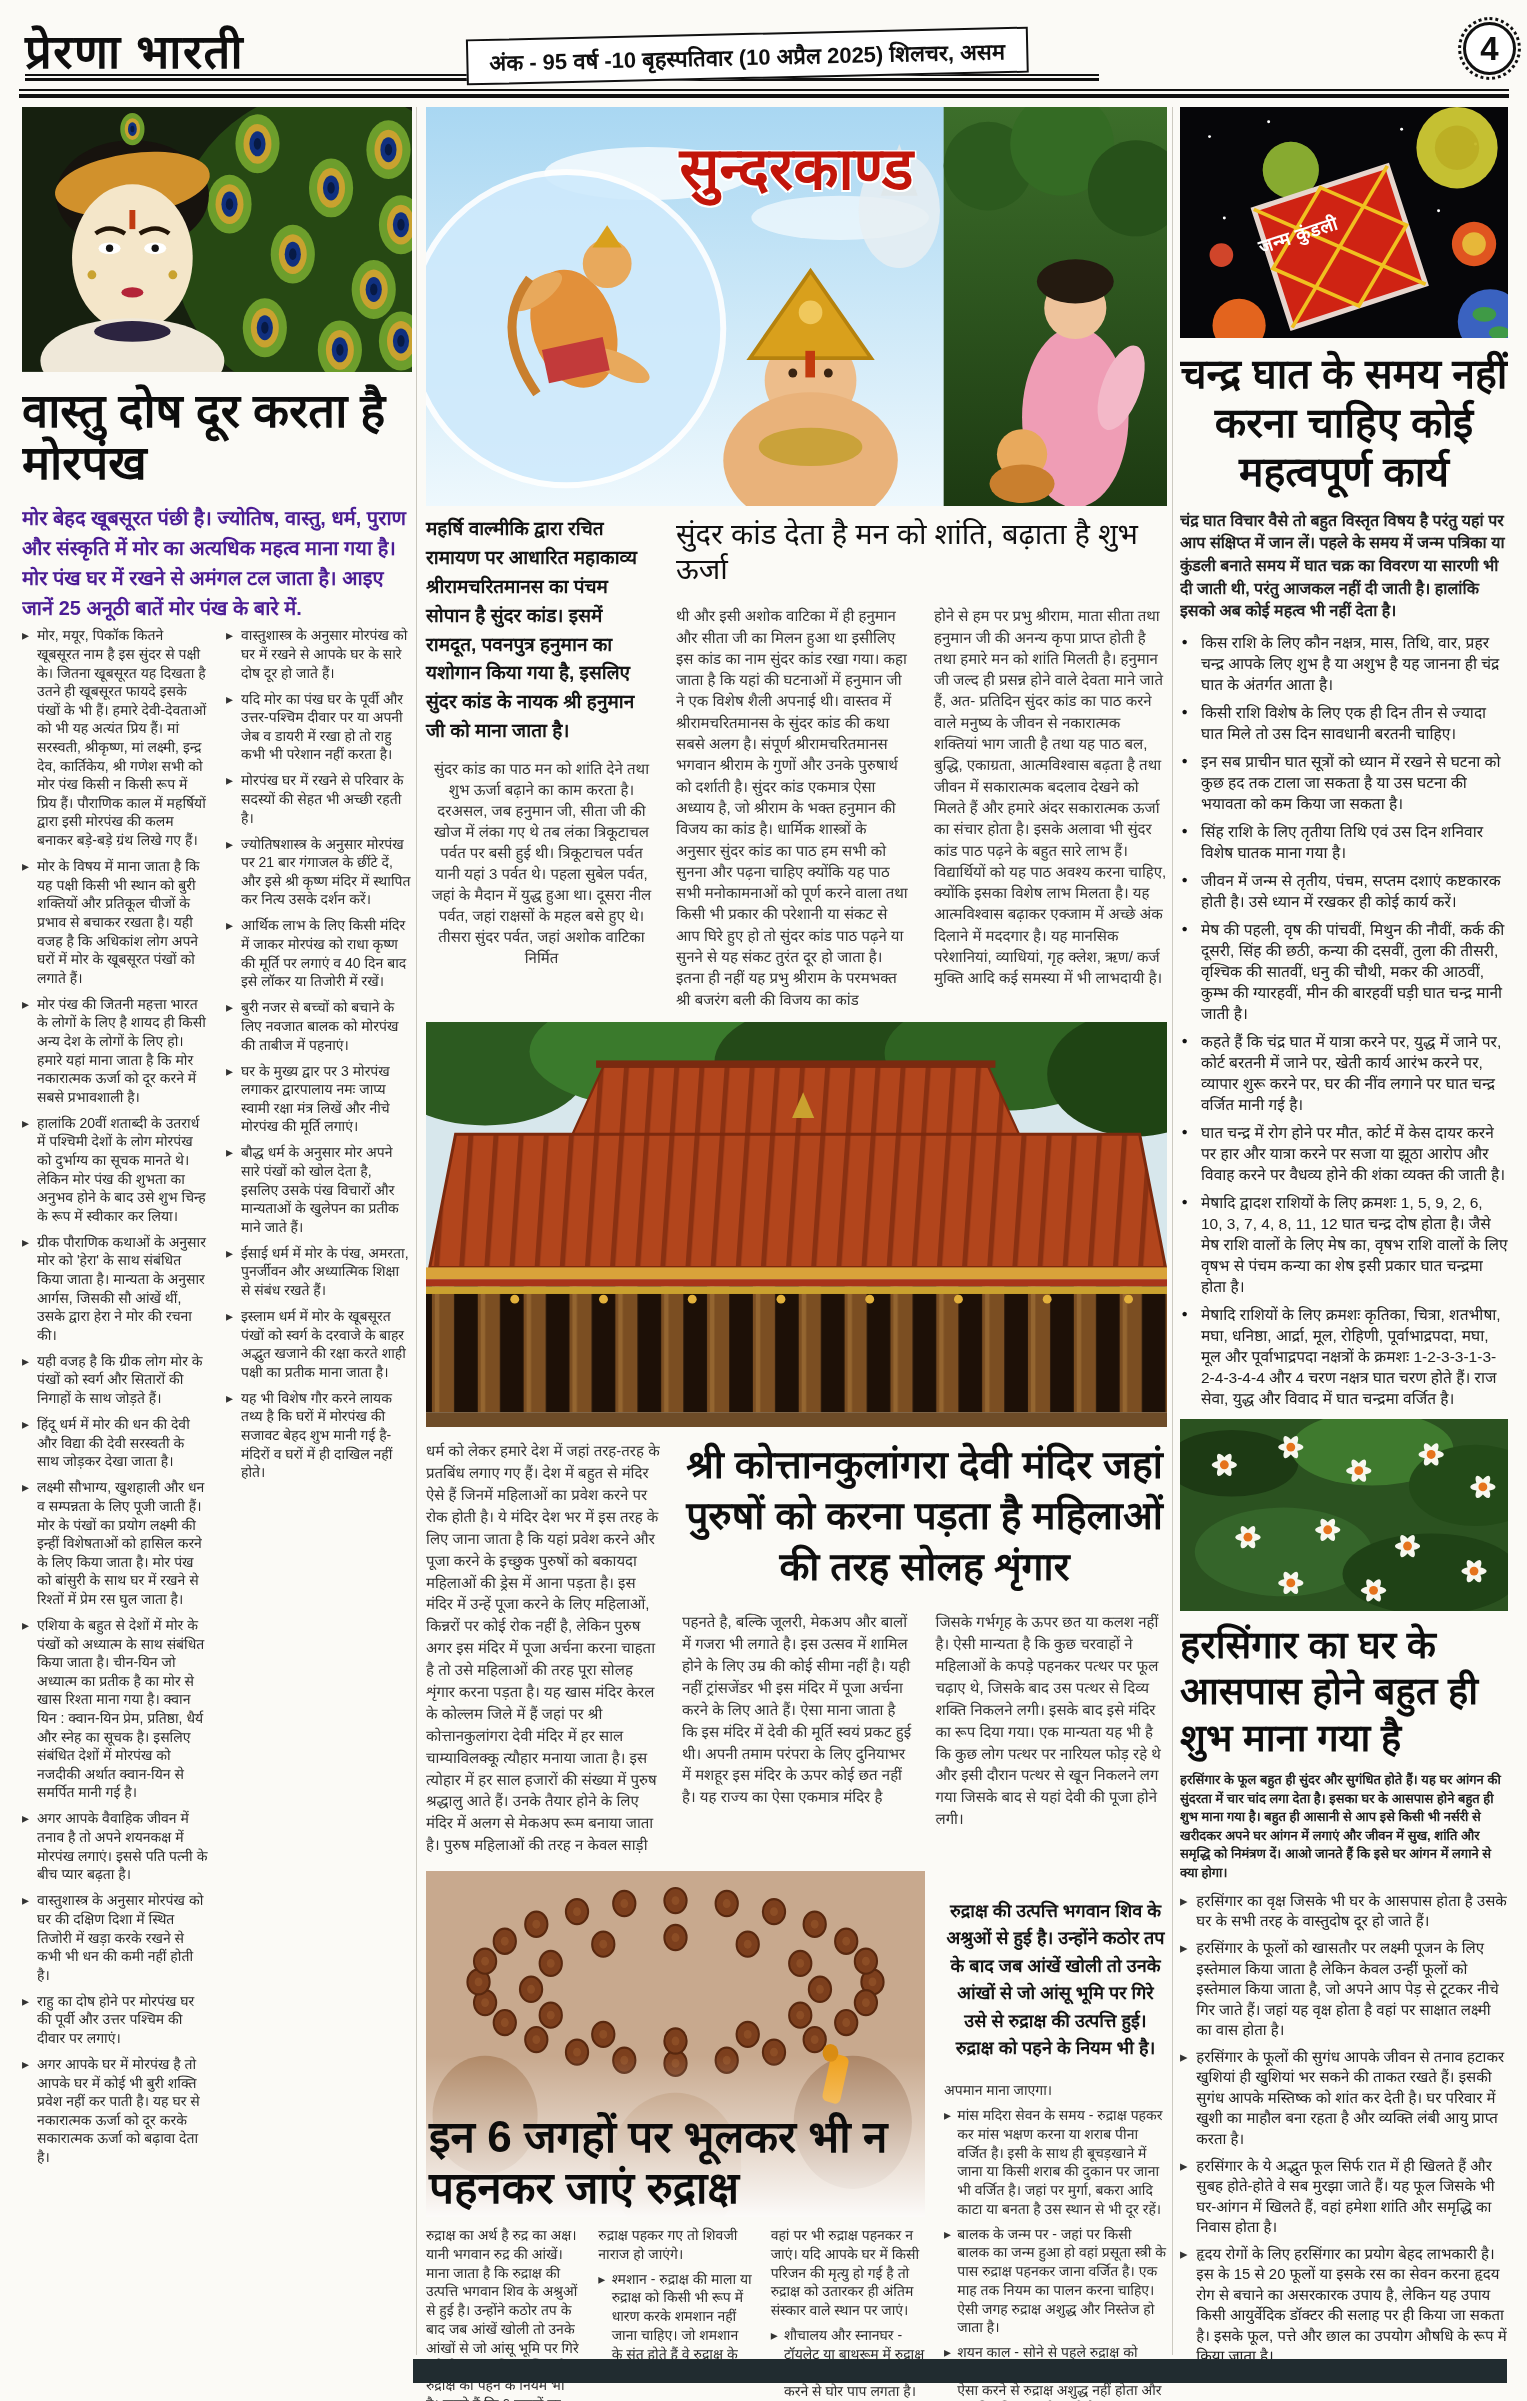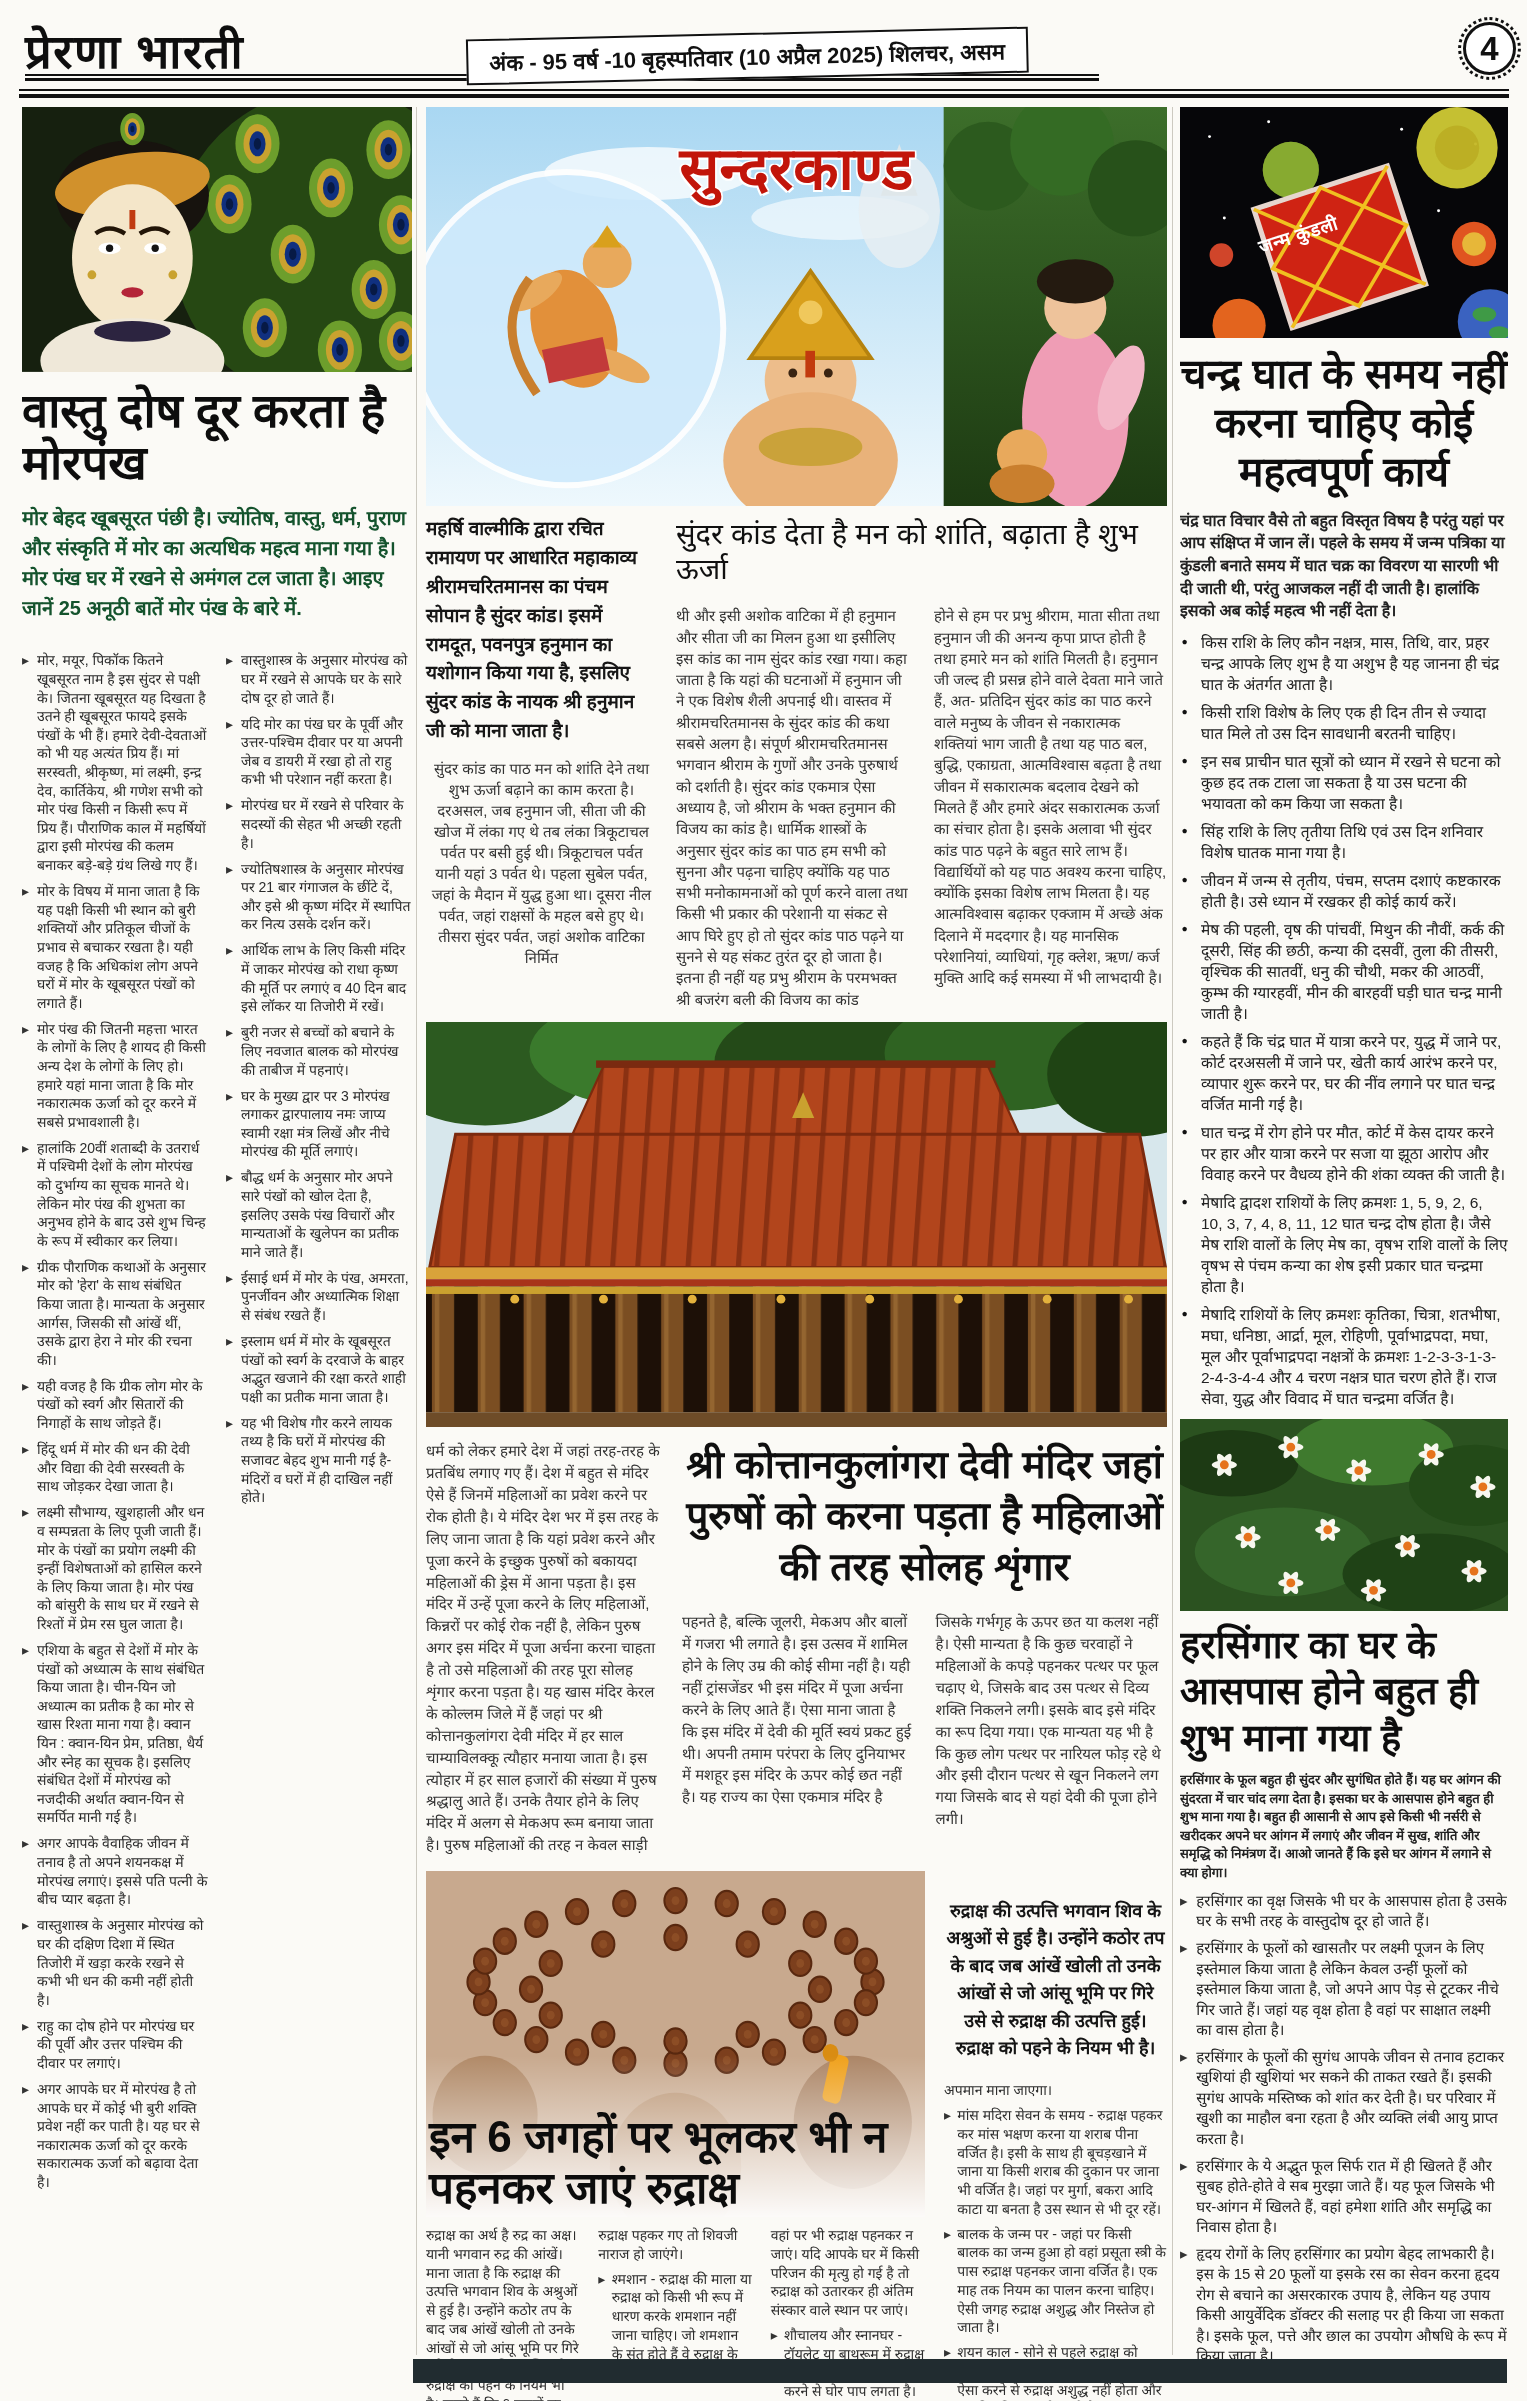--- a/index.html
+++ b/index.html
@@ -15,21 +15,21 @@
   .mast-rule { position:absolute; left:25px; top:74px; width:1074px; height:6.7px; border-top:2.2px solid #111; border-bottom:3px solid #111; }
   .edition-box { position:absolute; left:50%; top:33px; transform:translateX(-53%) rotate(-1.3deg); border:2.2px solid #111; background:#fff; padding:6px 21px; font-size:22px; font-weight:700; color:#111; white-space:nowrap; }
   .page-badge { position:absolute; right:12px; top:22px; width:53px; height:53px; border:3px solid #111; outline:3px dotted #111; outline-offset:2.2px; border-radius:50%; background:#fff; display:flex; align-items:center; justify-content:center; font-size:33px; font-weight:800; color:#111; }
   .header-rule { position:absolute; left:19px; right:19px; top:89px; height:9px; border-top:2.2px solid #111; border-bottom:4.4px solid #111; }
   .vsep { position:absolute; top:107px; height:2248px; border-left:1.5px solid #ccc9c0; }
   
   .left-col { position:absolute; left:22px; top:107px; width:390px; height:2262px; overflow:hidden; }
   .art { width:100%; display:block; }
   .art-wrap { position:relative; overflow:hidden; }
   .left-head { font-size:47px; font-weight:800; line-height:1.1; color:#0d0d0d; margin:12px 0 15px; }
-  .left-intro { font-size:20px; font-weight:700; line-height:1.5; color:#14532d; margin-bottom:28px; }
+  .left-intro { font-size:20px; font-weight:700; line-height:1.5; color:#4c1d95; margin-bottom:3px; }
   .pea-list { list-style:none; column-count:2; column-gap:18px; column-fill:auto; height:1597px; font-size:14px; line-height:1.33; color:#2b2b2b; }
   .pea-list li { position:relative; padding-left:15px; margin-bottom:7.4px; break-inside:avoid-column; }
   .pea-list li::before { content:"▸"; position:absolute; left:0; top:0; color:#333; }
   
   .center-col { position:absolute; left:426px; top:107px; width:741px; }
   .banner { position:relative; height:399px; margin-bottom:9px; }
   .banner-title { position:absolute; top:19px; left:0; right:0; text-align:center; font-size:59px; font-weight:800; color:#c2150a; text-shadow:1.5px 1.5px 0 #ffffff,-1.5px -1.5px 0 #ffffff,1.5px -1.5px 0 #ffffff,-1.5px 1.5px 0 #ffffff; }
   .sk-row { display:flex; gap:19px; margin-bottom:12px; }
   .sk-lead { width:231px; flex:none; }
   .sk-lead-bold { font-size:19px; font-weight:700; line-height:1.52; color:#161616; margin-bottom:12px; }
@@ -398,21 +398,21 @@
 
     <h2 class="moon-head">चन्द्र घात के समय नहीं करना चाहिए कोई महत्वपूर्ण कार्य</h2>
     <p class="moon-intro">चंद्र घात विचार वैसे तो बहुत विस्तृत विषय है परंतु यहां पर आप संक्षिप्त में जान लें। पहले के समय में जन्म पत्रिका या कुंडली बनाते समय में घात चक्र का विवरण या सारणी भी दी जाती थी, परंतु आजकल नहीं दी जाती है। हालांकि इसको अब कोई महत्व भी नहीं देता है।</p>
     <ul class="moon-list">
       <li>किस राशि के लिए कौन नक्षत्र, मास, तिथि, वार, प्रहर चन्द्र आपके लिए शुभ है या अशुभ है यह जानना ही चंद्र घात के अंतर्गत आता है।</li>
       <li>किसी राशि विशेष के लिए एक ही दिन तीन से ज्यादा घात मिले तो उस दिन सावधानी बरतनी चाहिए।</li>
       <li>इन सब प्राचीन घात सूत्रों को ध्यान में रखने से घटना को कुछ हद तक टाला जा सकता है या उस घटना की भयावता को कम किया जा सकता है।</li>
       <li>सिंह राशि के लिए तृतीया तिथि एवं उस दिन शनिवार विशेष घातक माना गया है।</li>
       <li>जीवन में जन्म से तृतीय, पंचम, सप्तम दशाएं कष्टकारक होती है। उसे ध्यान में रखकर ही कोई कार्य करें।</li>
       <li>मेष की पहली, वृष की पांचवीं, मिथुन की नौवीं, कर्क की दूसरी, सिंह की छठी, कन्या की दसवीं, तुला की तीसरी, वृश्चिक की सातवीं, धनु की चौथी, मकर की आठवीं, कुम्भ की ग्यारहवीं, मीन की बारहवीं घड़ी घात चन्द्र मानी जाती है।</li>
-      <li>कहते हैं कि चंद्र घात में यात्रा करने पर, युद्ध में जाने पर, कोर्ट दरअसली में जाने पर, खेती कार्य आरंभ करने पर, व्यापार शुरू करने पर, घर की नींव लगाने पर घात चन्द्र वर्जित मानी गई है।</li>
+      <li>कहते हैं कि चंद्र घात में यात्रा करने पर, युद्ध में जाने पर, कोर्ट बरतनी में जाने पर, खेती कार्य आरंभ करने पर, व्यापार शुरू करने पर, घर की नींव लगाने पर घात चन्द्र वर्जित मानी गई है।</li>
       <li>घात चन्द्र में रोग होने पर मौत, कोर्ट में केस दायर करने पर हार और यात्रा करने पर सजा या झूठा आरोप और विवाह करने पर वैधव्य होने की शंका व्यक्त की जाती है।</li>
       <li>मेषादि द्वादश राशियों के लिए क्रमशः 1, 5, 9, 2, 6, 10, 3, 7, 4, 8, 11, 12 घात चन्द्र दोष होता है। जैसे मेष राशि वालों के लिए मेष का, वृषभ राशि वालों के लिए वृषभ से पंचम कन्या का शेष इसी प्रकार घात चन्द्रमा होता है।</li>
       <li>मेषादि राशियों के लिए क्रमशः कृतिका, चित्रा, शतभीषा, मघा, धनिष्ठा, आर्द्रा, मूल, रोहिणी, पूर्वाभाद्रपदा, मघा, मूल और पूर्वाभाद्रपदा नक्षत्रों के क्रमशः 1-2-3-3-1-3-2-4-3-4-4 और 4 चरण नक्षत्र घात चरण होते हैं। राज सेवा, युद्ध और विवाद में घात चन्द्रमा वर्जित है।</li>
     </ul>
 
     <div class="art-wrap" style="height:192px; margin-top:10.4px;">
       <svg class="art" style="height:100%" viewBox="0 0 444 260" preserveAspectRatio="none">
         <defs>
           <g id="flw">
             <g fill="#f7f7ef">

